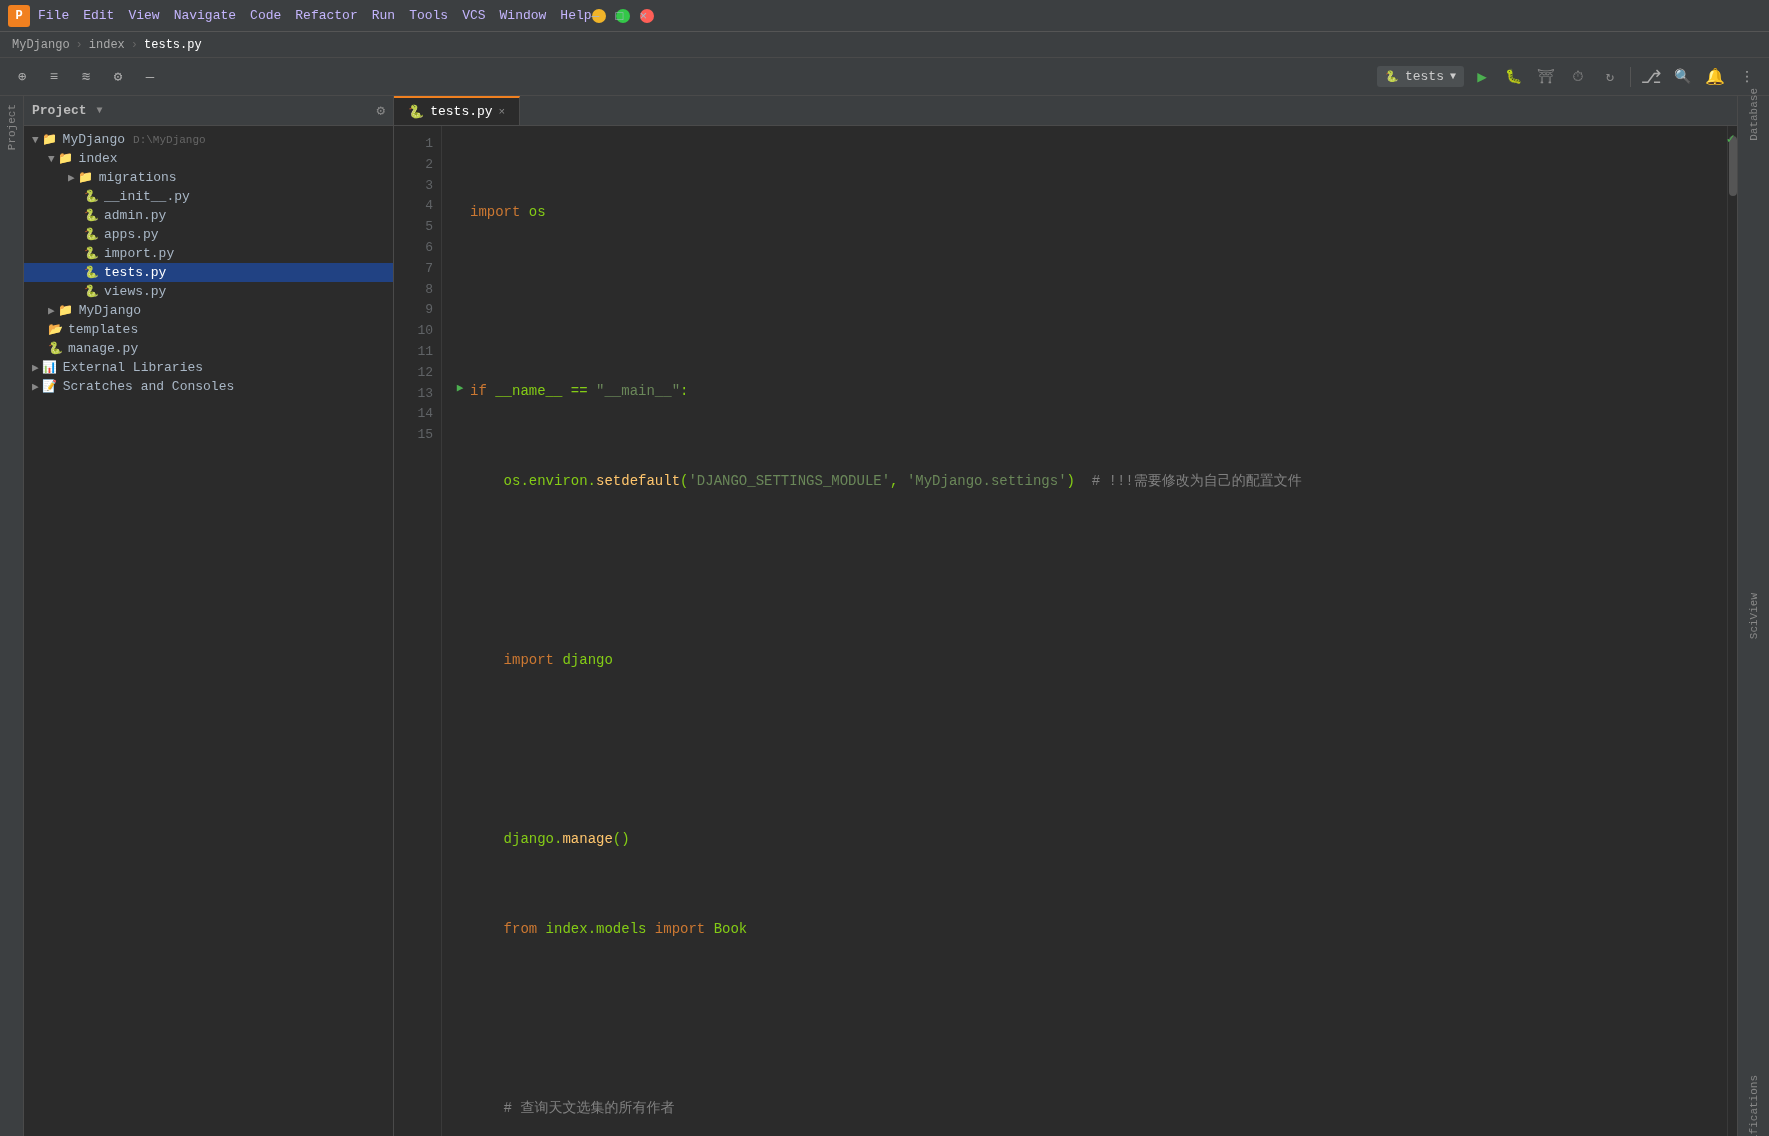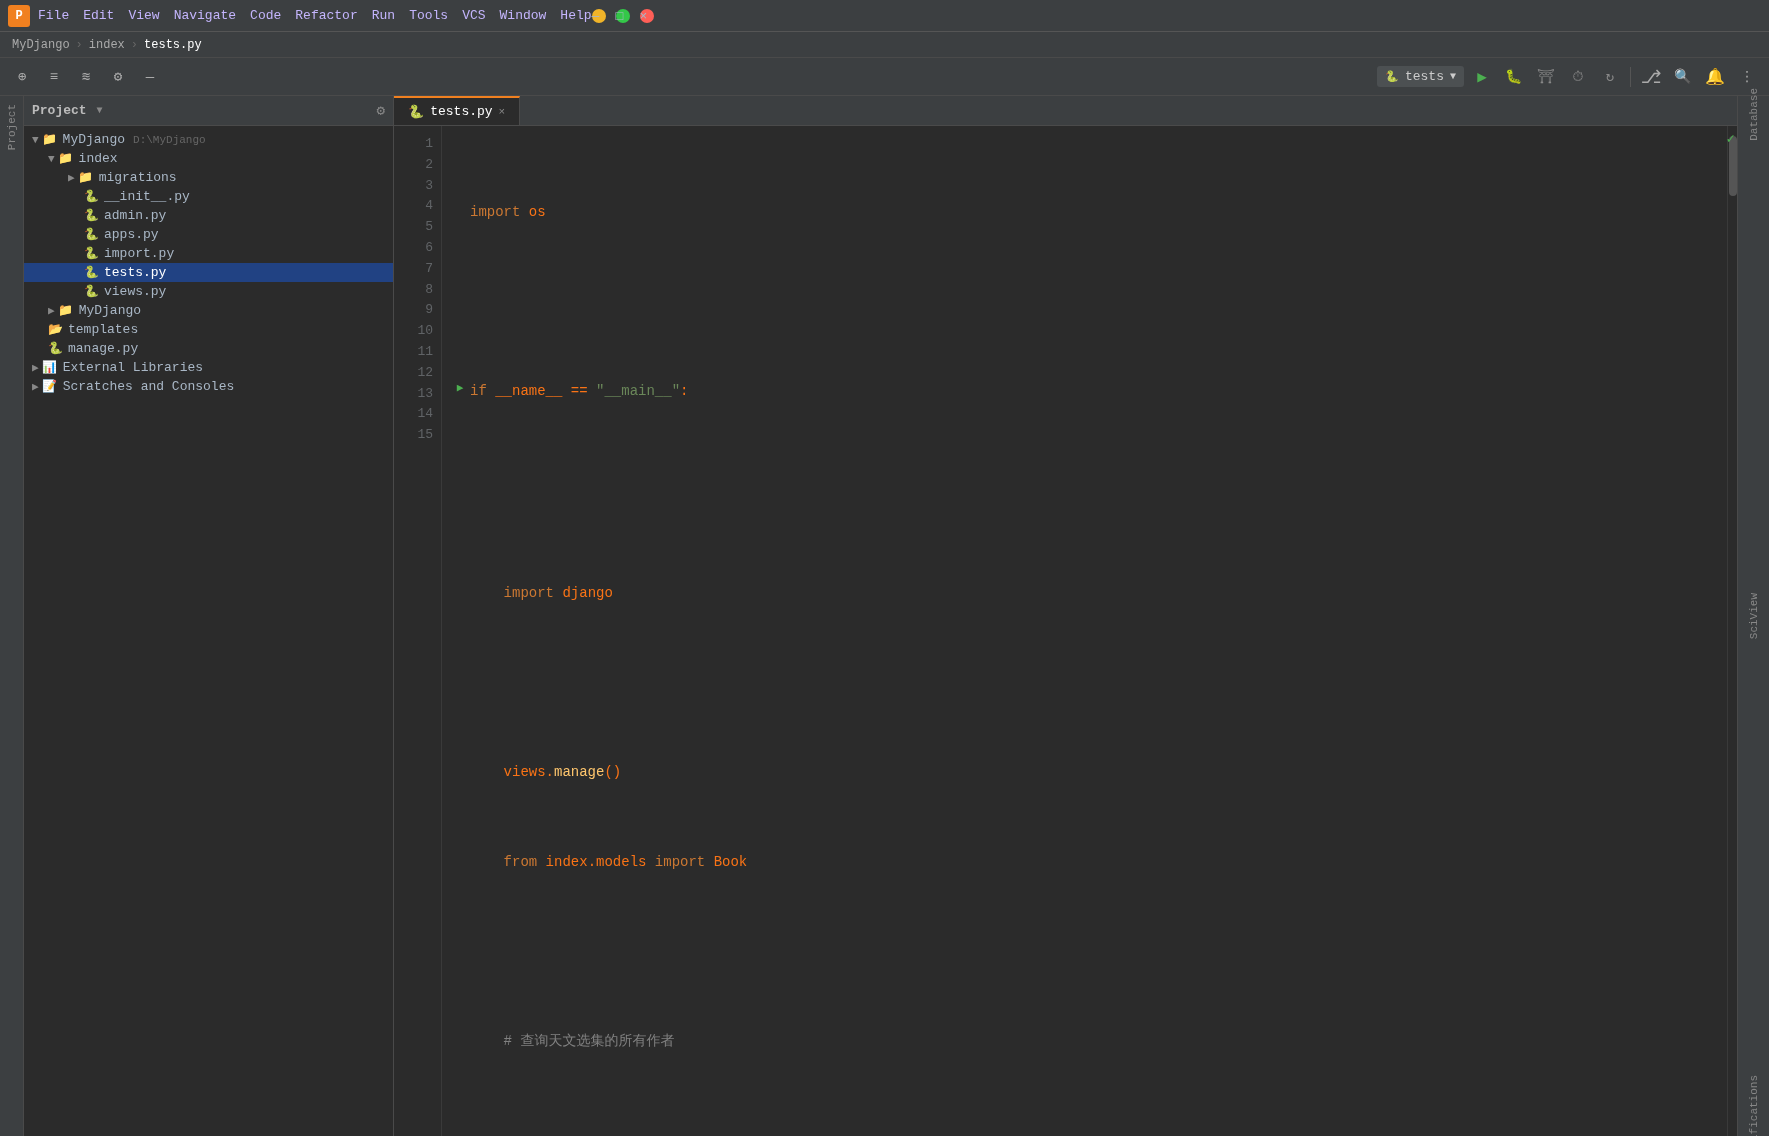--- a/index.html
+++ b/index.html
@@ -224,21 +224,21 @@
       font-size: 14px;
       white-space: pre;
     }
     .code-line { display: flex; align-items: flex-start; min-height: 22.4px; text-align: center; }
 
     
     .kw { color: #cc7832; }
     .str { color: #6a8759; }
     .fn { color: #ffc66d; }
     .cmt { color: #808080; }
-    .plain { color: #f97316; }
+    .plain { color: #84cc16; }
 
     
     .right-sidebar {
       width: 32px;
       background: #3c3f41;
       border-left: 1px solid #4a4a4a;
       display: flex;
       flex-direction: column;
       align-items: center;
       gap: 2px;
@@ -500,33 +500,37 @@
             <span class="kw">import</span> <span class="plain"> os</span>
           </div>
           
           <div class="code-line">&nbsp;</div>
           
           <div class="code-line">
             <span style="color:#4caf50; font-size:11px; margin-right:4px; display:inline-block; width:12px;">▶</span>
             <span class="kw">if</span><span class="plain"> __name__ == </span><span class="str">"__main__"</span><span class="plain">:</span>
           </div>
           
+          <div class="code-line">
+            <span style="width:16px; display:inline-block;"></span>
+            <span class="plain">    os.environ.</span><span class="fn">setdefault</span><span class="plain">(</span><span class="str">'DJANGO_SETTINGS_MODULE'</span><span class="plain">, </span><span class="str">'MyDjango.settings'</span><span class="plain">)  </span><span class="cmt"># !!!需要修改为自己的配置文件</span>
+          </div>
           
           <div class="code-line">&nbsp;</div>
           
           <div class="code-line">
             <span style="width:16px; display:inline-block;"></span>
             <span class="plain">    </span><span class="kw">import</span><span class="plain"> django</span>
           </div>
           
           <div class="code-line">&nbsp;</div>
           
           <div class="code-line">
             <span style="width:16px; display:inline-block;"></span>
-            <span class="plain">    views.</span><span class="fn">manage</span><span class="plain">()</span>
+            <span class="plain">    django.</span><span class="fn">manage</span><span class="plain">()</span>
           </div>
           
           <div class="code-line">
             <span style="width:16px; display:inline-block;"></span>
             <span class="plain">    </span><span class="kw">from</span><span class="plain"> index.models </span><span class="kw">import</span><span class="plain"> Book</span>
           </div>
           
           <div class="code-line">&nbsp;</div>
           
           <div class="code-line">

